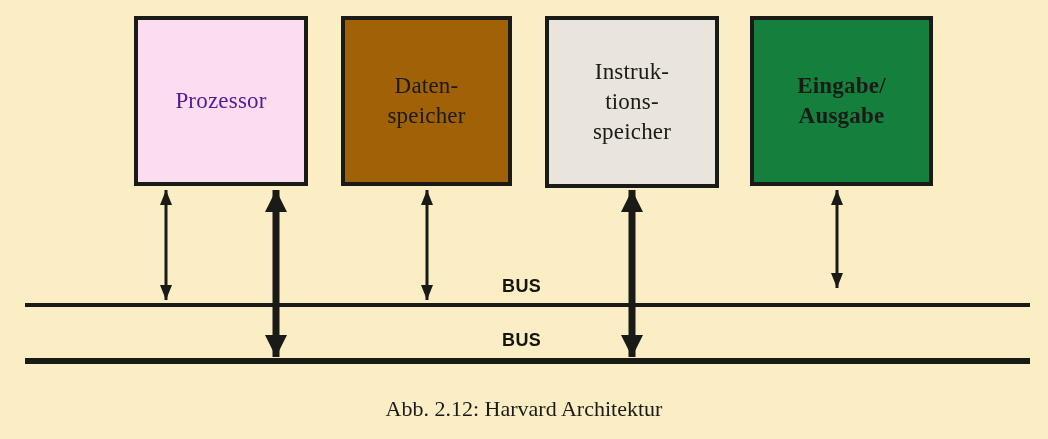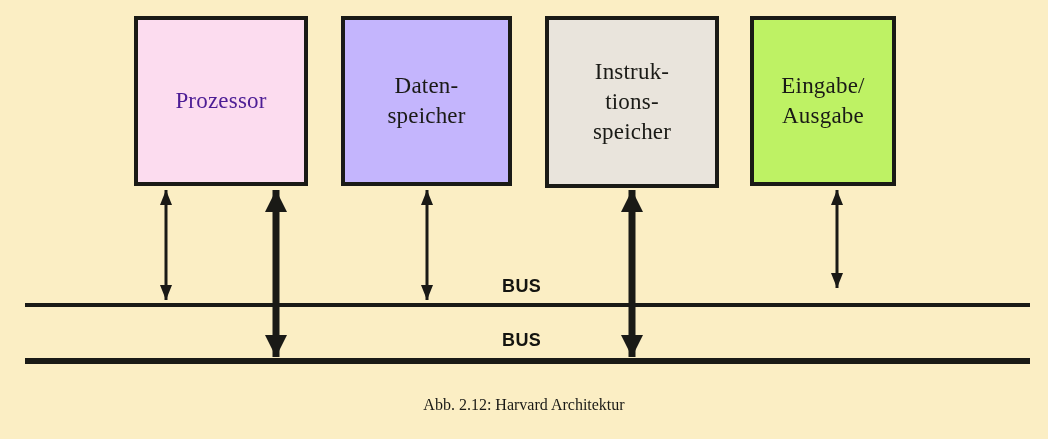--- a/index.html
+++ b/index.html
@@ -52,21 +52,21 @@
     color: #141410;
     letter-spacing: 0.4px;
     white-space: nowrap;
   }
   .caption {
     position: absolute;
     left: 0;
     width: 1048px;
     text-align: center;
     font-family: "Liberation Serif", serif;
-    font-size: 16px;
+    font-size: 22px;
     color: #1a1a16;
     white-space: nowrap;
   }
 </style>
 </head>
 <body>
 
 <div id="figure" style="background: rgb(251, 238, 196);">
 
   <svg class="diagram-svg" viewBox="0 0 1048 439" xmlns="http://www.w3.org/2000/svg">
@@ -100,29 +100,29 @@
           <polygon points="837,190 831,205 843,205" fill="#1a1a16"></polygon>
           <polygon points="837,288 831,273 843,273" fill="#1a1a16"></polygon>
         </g>
       </g>
   </svg>
 
   <div class="box" id="block-0" style="left: 134px; top: 16px; width: 174px; height: 170px; background: rgb(252, 220, 239); border-color: rgb(26, 26, 22);">
     <span class="box-label pink-text">Prozessor</span>
   </div>
 
-  <div class="box" id="block-1" style="left: 341px; top: 16px; width: 171px; height: 170px; background: #c4b5fd; border-color: rgb(26, 26, 22);">
+  <div class="box" id="block-1" style="left: 341px; top: 16px; width: 171px; height: 170px; background: #a16207; border-color: rgb(26, 26, 22);">
     <span class="box-label">Daten-<br>speicher</span>
   </div>
 
   <div class="box" id="block-2" style="left: 545px; top: 16px; width: 174px; height: 172px; background: rgb(233, 228, 220); border-color: rgb(26, 26, 22);">
     <span class="box-label">Instruk-<br>tions-<br>speicher</span>
   </div>
 
-  <div class="box" id="block-3" style="left: 750px; top: 16px; width: 146px; height: 170px; background: #bef264; border-color: rgb(26, 26, 22);">
+  <div class="box" id="block-3" style="left: 750px; top: 16px; width: 183px; height: 170px; background: #15803d; border-color: rgb(26, 26, 22); font-weight: bold;">
     <span class="box-label">Eingabe/<br>Ausgabe</span>
   </div>
 
   <div class="bus-label" id="bus-label-0" style="left: 502px; top: 276px;">BUS</div>
 
   <div class="bus-label" id="bus-label-1" style="left: 502px; top: 330px;">BUS</div>
 
   <div class="caption" id="figure-caption" style="top: 396px;">Abb. 2.12: Harvard Architektur</div>
 
 </div>

